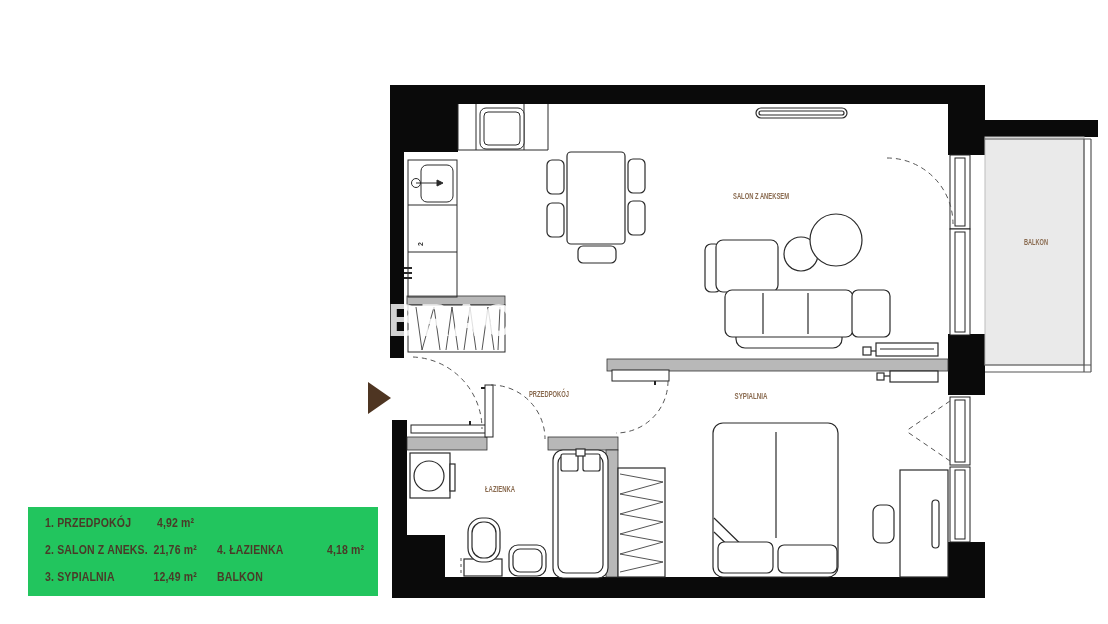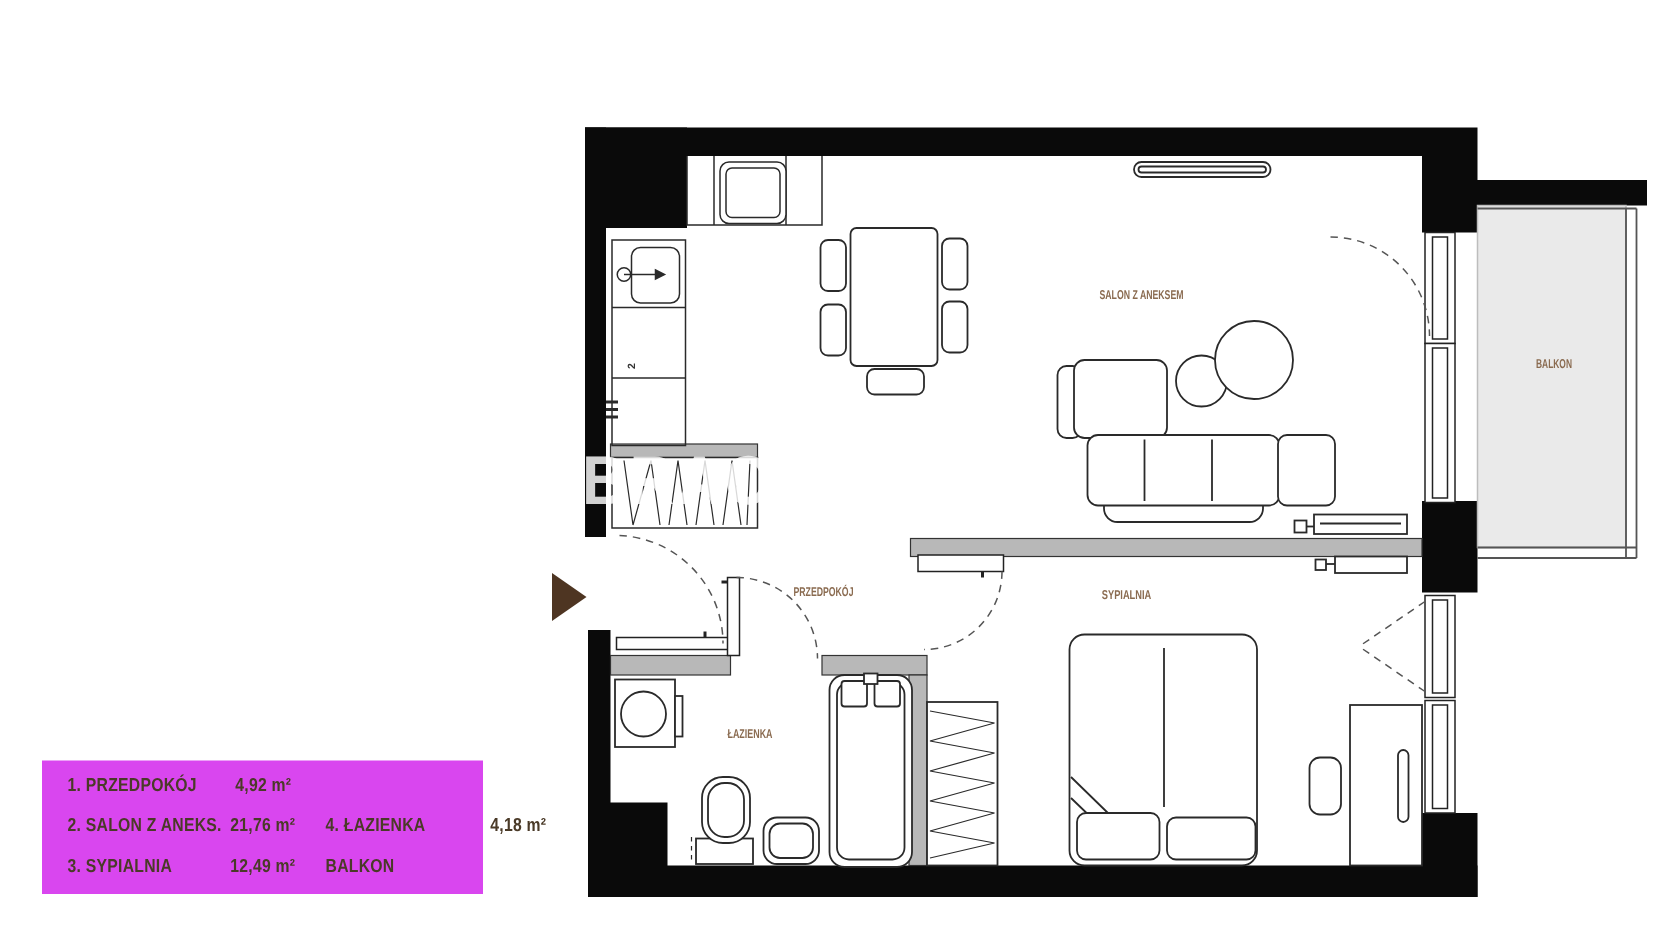--- a/index.html
+++ b/index.html
@@ -1,20 +1,20 @@
 <!DOCTYPE html>
 <html><head>
 <meta charset="utf-8">
 <style>
   html,body{margin:0;padding:0;background:#ffffff;}
   #stage{position:relative;width:1108px;height:624px;background:#ffffff;overflow:hidden;
          font-family:"Liberation Sans",sans-serif;}
   #plan-svg{position:absolute;left:0;top:0;}
   
-  #legend{position:absolute;left:28px;top:507px;width:294px;height:89px;background:#d946ef;}
+  #legend{position:absolute;left:28px;top:507px;width:350px;height:89px;background:#22c55e;}
   .lg-cell{position:absolute;font-weight:bold;font-size:12.5px;color:#4a3a28;white-space:nowrap;
            transform:scaleX(0.84);transform-origin:left center;letter-spacing:0.2px;}
   .lg-area{transform:scaleX(0.84);transform-origin:right center;text-align:right;}
   
   .room-label{font-family:"Liberation Sans",sans-serif;font-weight:bold;fill:#8a6b50;}
   .wm{font-family:"Liberation Sans",sans-serif;font-weight:bold;fill:#ffffff;opacity:0.82;}
 </style>
 </head>
 <body>
 

